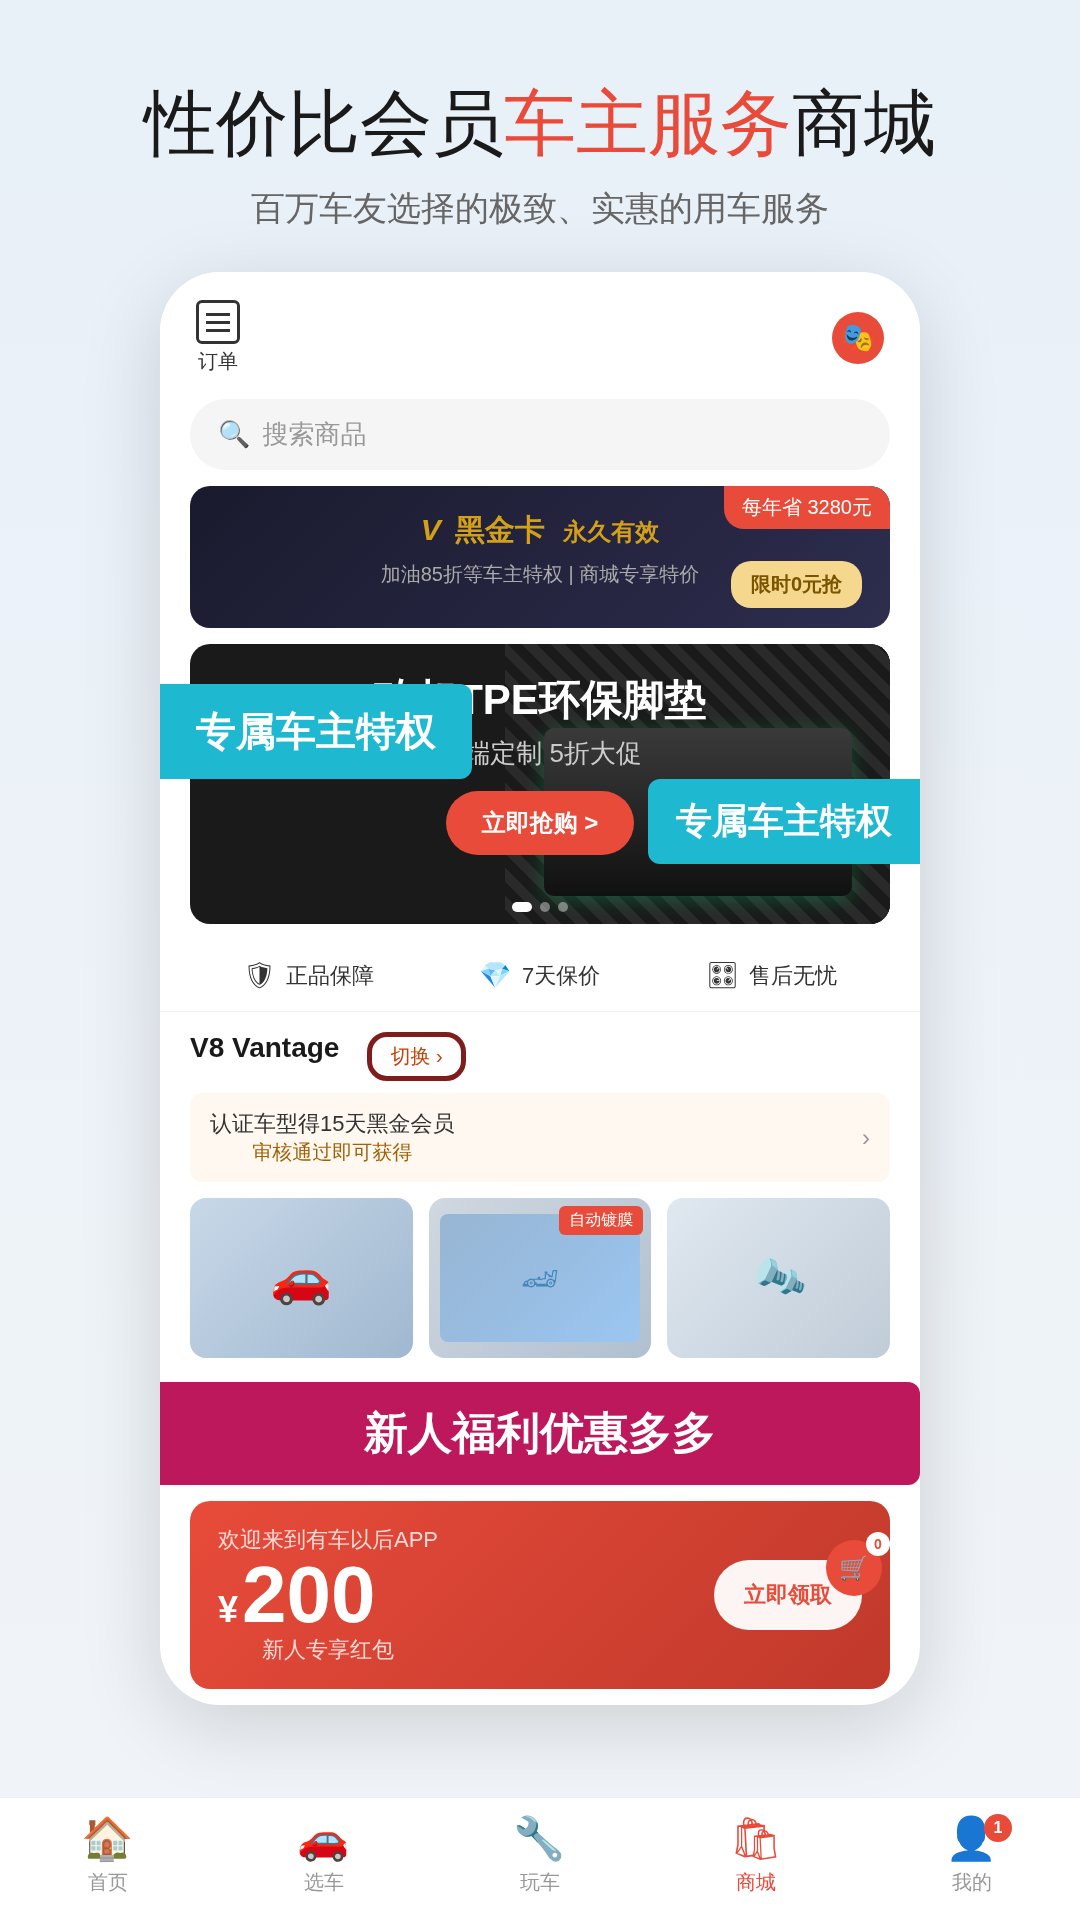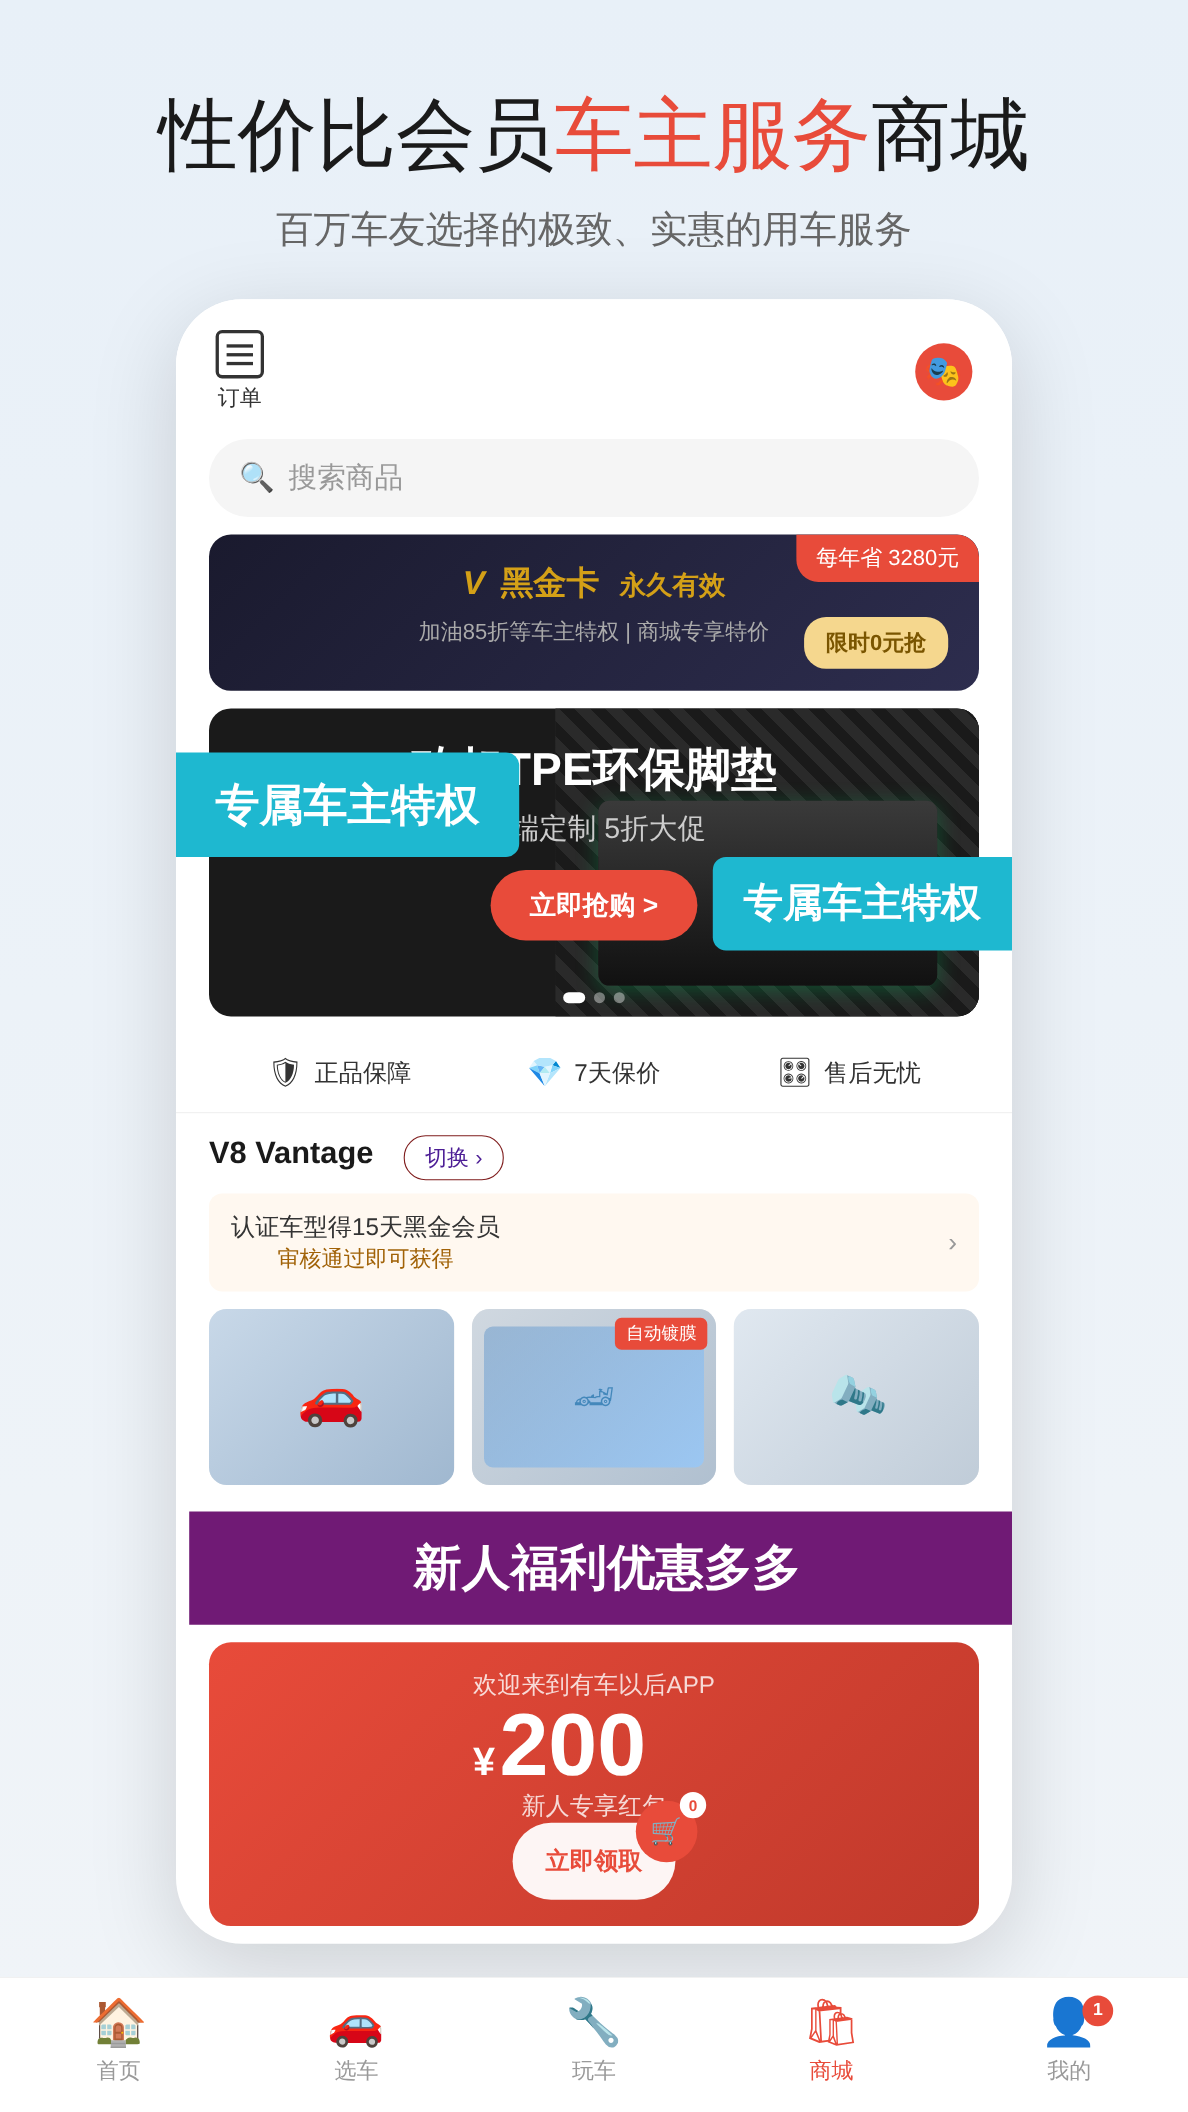--- a/index.html
+++ b/index.html
@@ -279,25 +279,25 @@
       padding: 20px 0 12px;
       gap: 28px;
     }
     .car-model-name {
       font-size: 28px;
       font-weight: 700;
       color: #1a1a1a;
     }
     .switch-btn {
       background: #fff;
-      border: 1px solid #7f1d1d;
+      border: 5px solid #7f1d1d;
       border-radius: 20px;
       padding: 6px 18px;
       font-size: 20px;
-      color: #4c1d95;
+      color: #c2410c;
       display: flex;
       align-items: center;
       gap: 6px;
     }
     .member-info-bar {
       background: #fff8f0;
       border-radius: 12px;
       padding: 16px 20px;
       display: flex;
       justify-content: space-between;
@@ -359,21 +359,20 @@
 
     
     .new-user-banner {
       margin: 16px 30px;
       background: linear-gradient(135deg, #e84b3a 0%, #c0392b 100%);
       border-radius: 20px;
       padding: 24px 28px;
       display: flex;
       align-items: center;
       justify-content: space-between;
-      flex-direction: column;
     }
     .new-user-banner .left-text {
       color: rgba(255,255,255,0.8);
       font-size: 22px;
     }
     .new-user-banner .amount {
       color: #fff;
       font-size: 80px;
       font-weight: 900;
       line-height: 1;
@@ -478,22 +477,22 @@
       background: #1eb8d0;
       color: #fff;
       font-size: 40px;
       font-weight: 900;
       padding: 20px 36px;
       border-radius: 12px 0 0 12px;
       z-index: 10;
     }
     .callout-red {
       position: absolute;
-      left: 12px;
-      background: #701a75;
+      left: 0;
+      background: #be185d;
       color: #fff;
       font-size: 44px;
       font-weight: 900;
       padding: 22px 40px;
       border-radius: 0 12px 12px 0;
       z-index: 10;
     }
 
     .relative-wrapper {
       position: relative;

